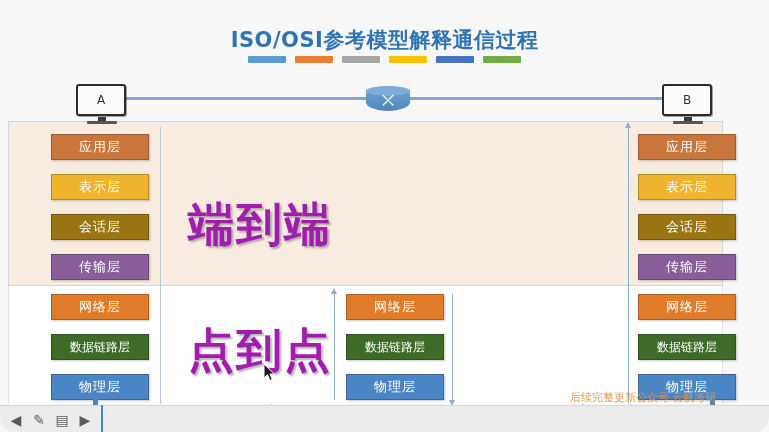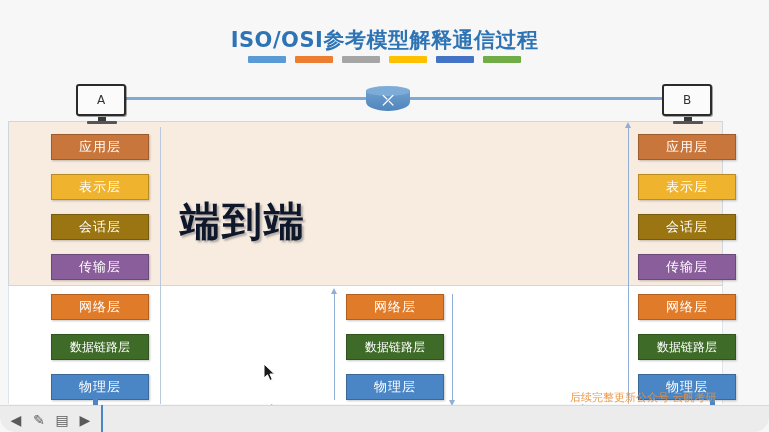--- a/index.html
+++ b/index.html
@@ -79,23 +79,24 @@
     border:1px solid rgba(0,0,0,.22);
     box-shadow:1px 1px 2px rgba(0,0,0,.22);
   }
   .layer.mid{width:98px;}
   .stack-left .layer{left:51px;}
   .stack-right .layer{left:638px;}
   .stack-mid .layer{left:346px;}
 
   
   .big-cap{
-    position:absolute;font-size:40px;font-weight:bold;color:#0f172a;
+    position:absolute;font-size:46px;font-weight:bold;color:#a21caf;
     text-shadow:2px 2px 2px rgba(120,120,120,.55);letter-spacing:2px;
     white-space:nowrap;
+    margin-left:8px;
   }
   #cap-e2e{left:180px;top:194px;}
   #cap-p2p{left:180px;top:320px;}
 
   
   .vline{position:absolute;width:1px;background:#b9c8da;}
 
   
   .arr-v{position:absolute;width:1px;background:#8fb0d4;}
   .arr-v .head{
@@ -203,20 +204,21 @@
     <div class="layer" style="top:134px;background:#C8763C">应用层</div>
     <div class="layer" style="top:174px;background:#F0B32D">表示层</div>
     <div class="layer" style="top:214px;background:#9A7512">会话层</div>
     <div class="layer" style="top:254px;background:#8A5E9A">传输层</div>
     <div class="layer" style="top:294px;background:#E07B2A">网络层</div>
     <div class="layer" style="top:334px;background:#3F6B28;font-size:12px;letter-spacing:0">数据链路层</div>
     <div class="layer" style="top:374px;background:#4A86C5">物理层</div>
   </div>
 
   <div class="big-cap" id="cap-e2e">端到端</div>
+  <div class="big-cap" id="cap-p2p">点到点</div>
 
   <div class="arr-v" style="left:334px;top:294px;height:106px;">
     <span class="head up"></span>
   </div>
   <div class="arr-v" style="left:452px;top:294px;height:106px;">
     <span class="head down"></span>
   </div>
 
   <div class="arr-v" style="left:628px;top:128px;height:270px;">
     <span class="head up"></span>

